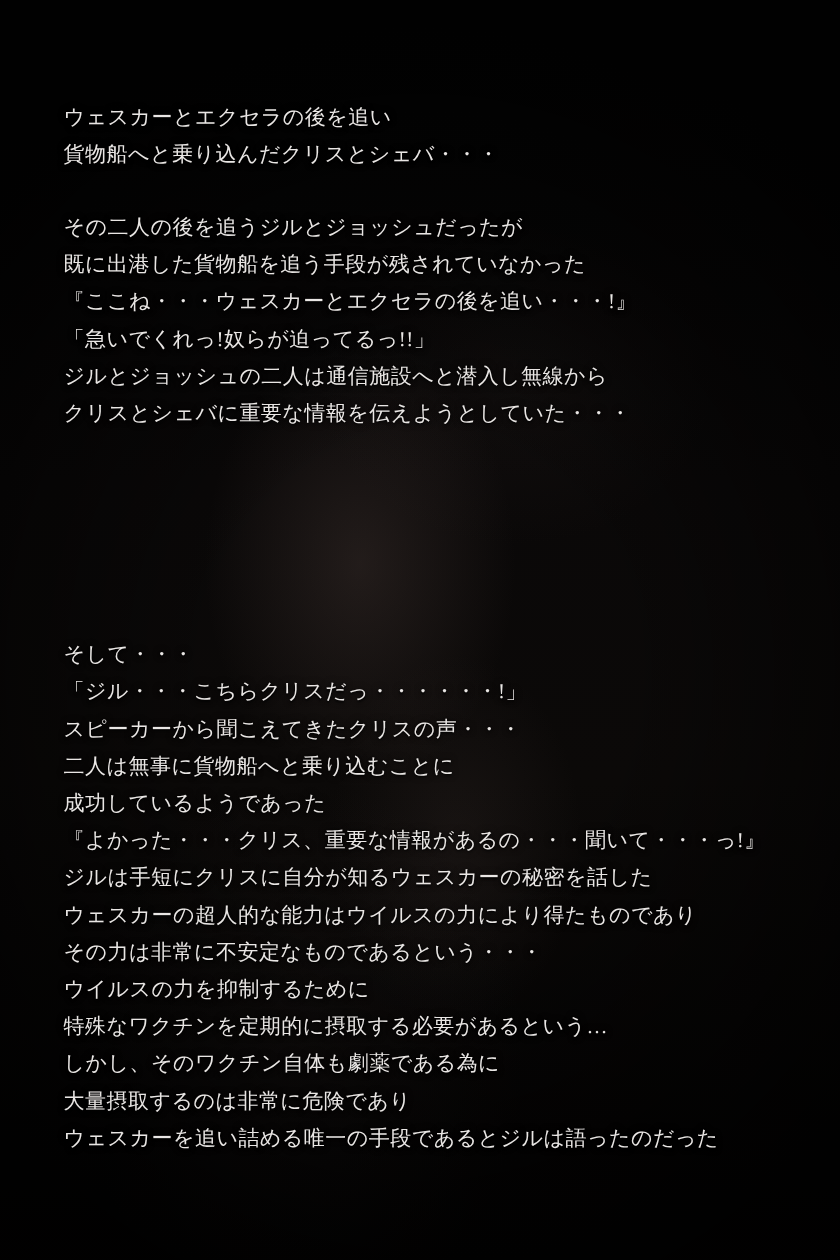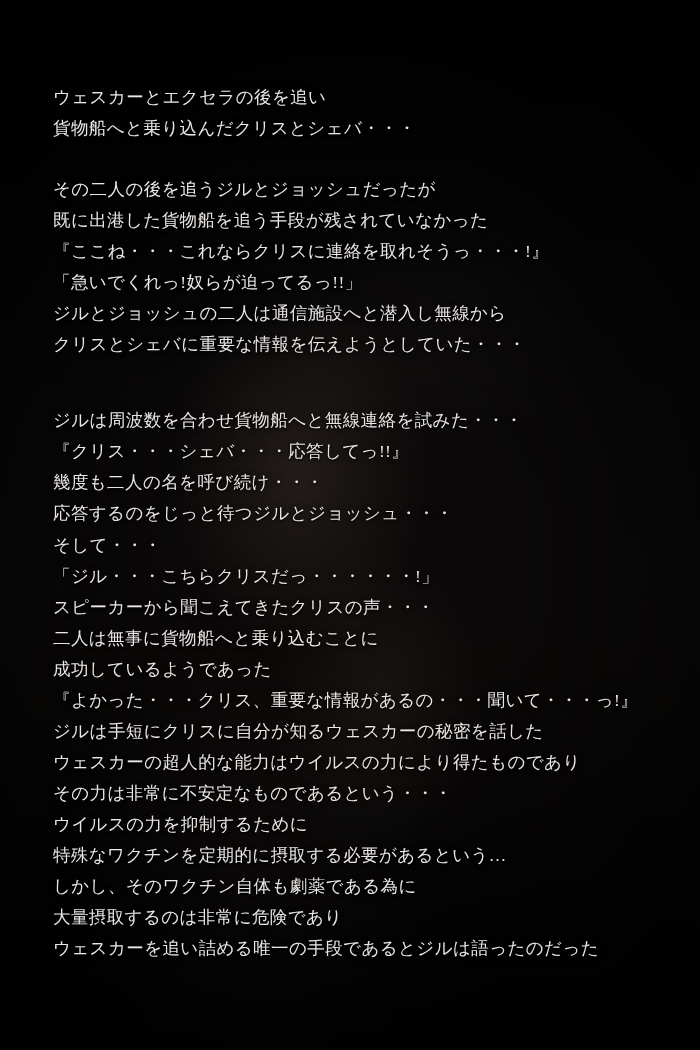--- a/index.html
+++ b/index.html
@@ -68,28 +68,24 @@
 <div id="page">
 
   <div class="bg-art"></div>
   <div class="bg-vignette"></div>
 
   <div class="text-layer">
     <div class="para p1">ウェスカーとエクセラの後を追い
 貨物船へと乗り込んだクリスとシェバ・・・</div>
     <div class="para p2">その二人の後を追うジルとジョッシュだったが
 既に出港した貨物船を追う手段が残されていなかった
-『ここね・・・これならクリスに連絡を取れそうっ・・・!』
+『ここね・・・ウェスカーとエクセラの後を追い・・・!』
 「急いでくれっ!奴らが迫ってるっ!!」
 ジルとジョッシュの二人は通信施設へと潜入し無線から
 クリスとシェバに重要な情報を伝えようとしていた・・・</div>
-    <div class="para p3">ジルは周波数を合わせ貨物船へと無線連絡を試みた・・・
-『クリス・・・シェバ・・・応答してっ!!』
-幾度も二人の名を呼び続け・・・
-応答するのをじっと待つジルとジョッシュ・・・</div>
     <div class="para p4">そして・・・
 「ジル・・・こちらクリスだっ・・・・・・!」
 スピーカーから聞こえてきたクリスの声・・・
 二人は無事に貨物船へと乗り込むことに
 成功しているようであった
 『よかった・・・クリス、重要な情報があるの・・・聞いて・・・っ!』
 ジルは手短にクリスに自分が知るウェスカーの秘密を話した
 ウェスカーの超人的な能力はウイルスの力により得たものであり
 その力は非常に不安定なものであるという・・・
 ウイルスの力を抑制するために

